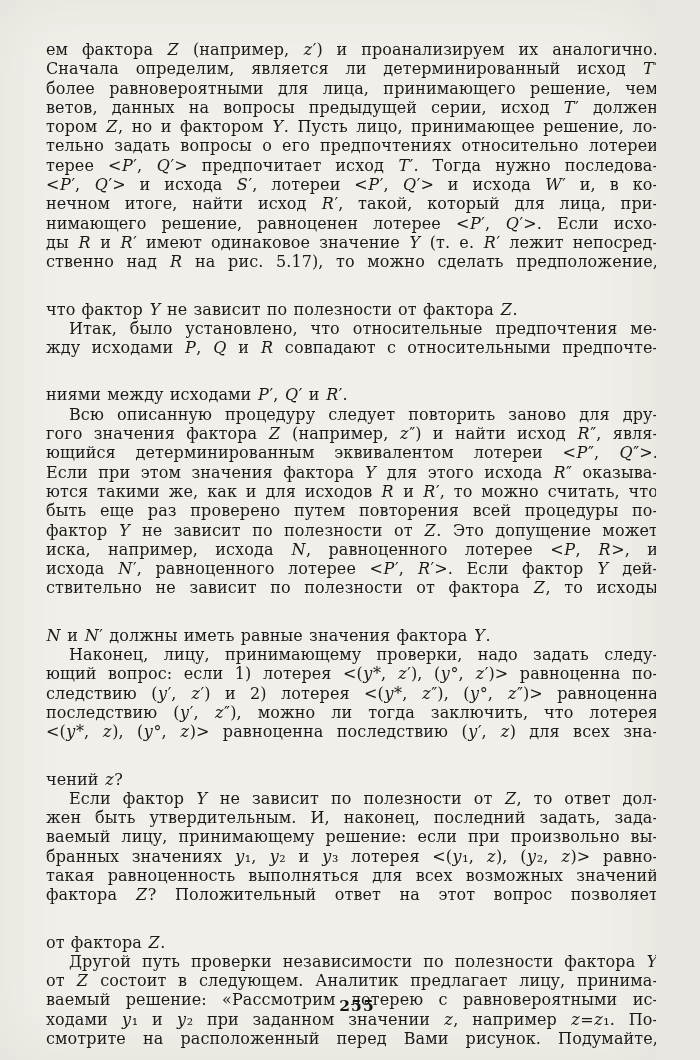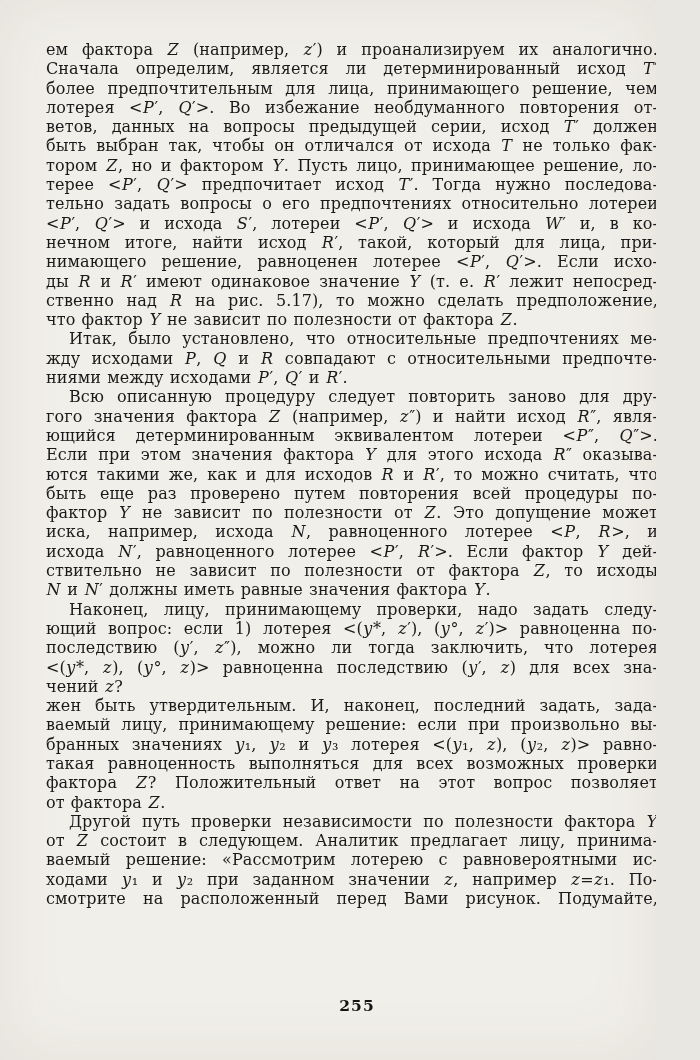--- a/index.html
+++ b/index.html
@@ -30,20 +30,21 @@
   .line {
     font-size: 16px;
     line-height: 19.3px;
     text-align: justify;
     text-align-last: justify;
     letter-spacing: 0.1px;
     word-spacing: 1px;
   }
   .line.last {
     text-align-last: left;
+    margin-top: 28px;
   }
   .line.indent {
     text-indent: 23px;
   }
   .line i {
     font-style: italic;
     padding: 0 0.5px;
   }
   .page-number {
     position: absolute;
@@ -57,56 +58,56 @@
     color: #141414;
   }
 </style>
 </head>
 <body>
 
 <div class="page">
   <div class="text-block">
       <div class="line">ем фактора <i>Z</i> (например, <i>z</i>′) и проанализируем их аналогично.</div>
       <div class="line">Сначала определим, является ли детерминированный исход <i>T</i>′</div>
-      <div class="line">более предпочтительным для лица, принимающего решение, чем</div>
-      <div class="line">лотерея &lt;<i>P</i>′, <i>Q</i>′&gt;. Во избежание необдуманного повторения от-</div>
+      <div class="line">более равновероятными для лица, принимающего решение, чем</div>
       <div class="line">ветов, данных на вопросы предыдущей серии, исход <i>T</i>′ должен</div>
-      <div class="line">быть выбран так, чтобы он отличался от исхода <i>T</i> не только фак-</div>
       <div class="line">тором <i>Z</i>, но и фактором <i>Y</i>. Пусть лицо, принимающее решение, ло-</div>
+      <div class="line">тельно задать вопросы о его предпочтениях относительно лотереи</div>
       <div class="line">терее &lt;<i>P</i>′, <i>Q</i>′&gt; предпочитает исход <i>T</i>′. Тогда нужно последова-</div>
-      <div class="line">тельно задать вопросы о его предпочтениях относительно лотереи</div>
       <div class="line">&lt;<i>P</i>′, <i>Q</i>′&gt; и исхода <i>S</i>′, лотереи &lt;<i>P</i>′, <i>Q</i>′&gt; и исхода <i>W</i>′ и, в ко-</div>
       <div class="line">нечном итоге, найти исход <i>R</i>′, такой, который для лица, при-</div>
       <div class="line">нимающего решение, равноценен лотерее &lt;<i>P</i>′, <i>Q</i>′&gt;. Если исхо-</div>
       <div class="line">ды <i>R</i> и <i>R</i>′ имеют одинаковое значение <i>Y</i> (т. е. <i>R</i>′ лежит непосред-</div>
       <div class="line">ственно над <i>R</i> на рис. 5.17), то можно сделать предположение,</div>
       <div class="line last">что фактор <i>Y</i> не зависит по полезности от фактора <i>Z</i>.</div>
-      <div class="line indent">Итак, было установлено, что относительные предпочтениях ме-</div>
+      <div class="line indent">Итак, было установлено, что относительные предпочтения ме-</div>
       <div class="line">жду исходами <i>P</i>, <i>Q</i> и <i>R</i> совпадают с относительными предпочте-</div>
       <div class="line last">ниями между исходами <i>P</i>′, <i>Q</i>′ и <i>R</i>′.</div>
       <div class="line indent">Всю описанную процедуру следует повторить заново для дру-</div>
       <div class="line">гого значения фактора <i>Z</i> (например, <i>z</i>″) и найти исход <i>R</i>″, явля-</div>
       <div class="line">ющийся детерминированным эквивалентом лотереи &lt;<i>P</i>″, <i>Q</i>″&gt;.</div>
       <div class="line">Если при этом значения фактора <i>Y</i> для этого исхода <i>R</i>″ оказыва-</div>
       <div class="line">ются такими же, как и для исходов <i>R</i> и <i>R</i>′, то можно считать, что</div>
       <div class="line">быть еще раз проверено путем повторения всей процедуры по-</div>
       <div class="line">фактор <i>Y</i> не зависит по полезности от <i>Z</i>. Это допущение может</div>
       <div class="line">иска, например, исхода <i>N</i>, равноценного лотерее &lt;<i>P</i>, <i>R</i>&gt;, и</div>
       <div class="line">исхода <i>N</i>′, равноценного лотерее &lt;<i>P</i>′, <i>R</i>′&gt;. Если фактор <i>Y</i> дей-</div>
       <div class="line">ствительно не зависит по полезности от фактора <i>Z</i>, то исходы</div>
       <div class="line last"><i>N</i> и <i>N</i>′ должны иметь равные значения фактора <i>Y</i>.</div>
       <div class="line indent">Наконец, лицу, принимающему проверки, надо задать следу-</div>
       <div class="line">ющий вопрос: если 1) лотерея &lt;(<i>y</i>*, <i>z</i>′), (<i>y</i>°, <i>z</i>′)&gt; равноценна по-</div>
+      <div class="line">следствию (<i>y</i>′, <i>z</i>′) и 2) лотерея &lt;(<i>y</i>*, <i>z</i>″), (<i>y</i>°, <i>z</i>″)&gt; равноценна</div>
       <div class="line">последствию (<i>y</i>′, <i>z</i>″), можно ли тогда заключить, что лотерея</div>
       <div class="line">&lt;(<i>y</i>*, <i>z</i>), (<i>y</i>°, <i>z</i>)&gt; равноценна последствию (<i>y</i>′, <i>z</i>) для всех зна-</div>
       <div class="line last">чений <i>z</i>?</div>
+      <div class="line indent">Если фактор <i>Y</i> не зависит по полезности от <i>Z</i>, то ответ дол-</div>
       <div class="line">жен быть утвердительным. И, наконец, последний задать, зада-</div>
       <div class="line">ваемый лицу, принимающему решение: если при произвольно вы-</div>
       <div class="line">бранных значениях <i>y</i>₁, <i>y</i>₂ и <i>y</i>₃ лотерея &lt;(<i>y</i>₁, <i>z</i>), (<i>y</i>₂, <i>z</i>)&gt; равно-</div>
-      <div class="line">такая равноценность выполняться для всех возможных проверки</div>
+      <div class="line">такая равноценность выполняться для всех возможных значений</div>
       <div class="line">фактора <i>Z</i>? Положительный ответ на этот вопрос позволяет</div>
       <div class="line last">от фактора <i>Z</i>.</div>
       <div class="line indent">Другой путь проверки независимости по полезности фактора <i>Y</i></div>
       <div class="line">от <i>Z</i> состоит в следующем. Аналитик предлагает лицу, принима-</div>
       <div class="line">ваемый решение: «Рассмотрим лотерею с равновероятными ис-</div>
       <div class="line">ходами <i>y</i>₁ и <i>y</i>₂ при заданном значении <i>z</i>, например <i>z</i>=<i>z</i>₁. По-</div>
       <div class="line">смотрите на расположенный перед Вами рисунок. Подумайте,</div>
     </div>
   <div class="page-number">255</div>
 </div>

